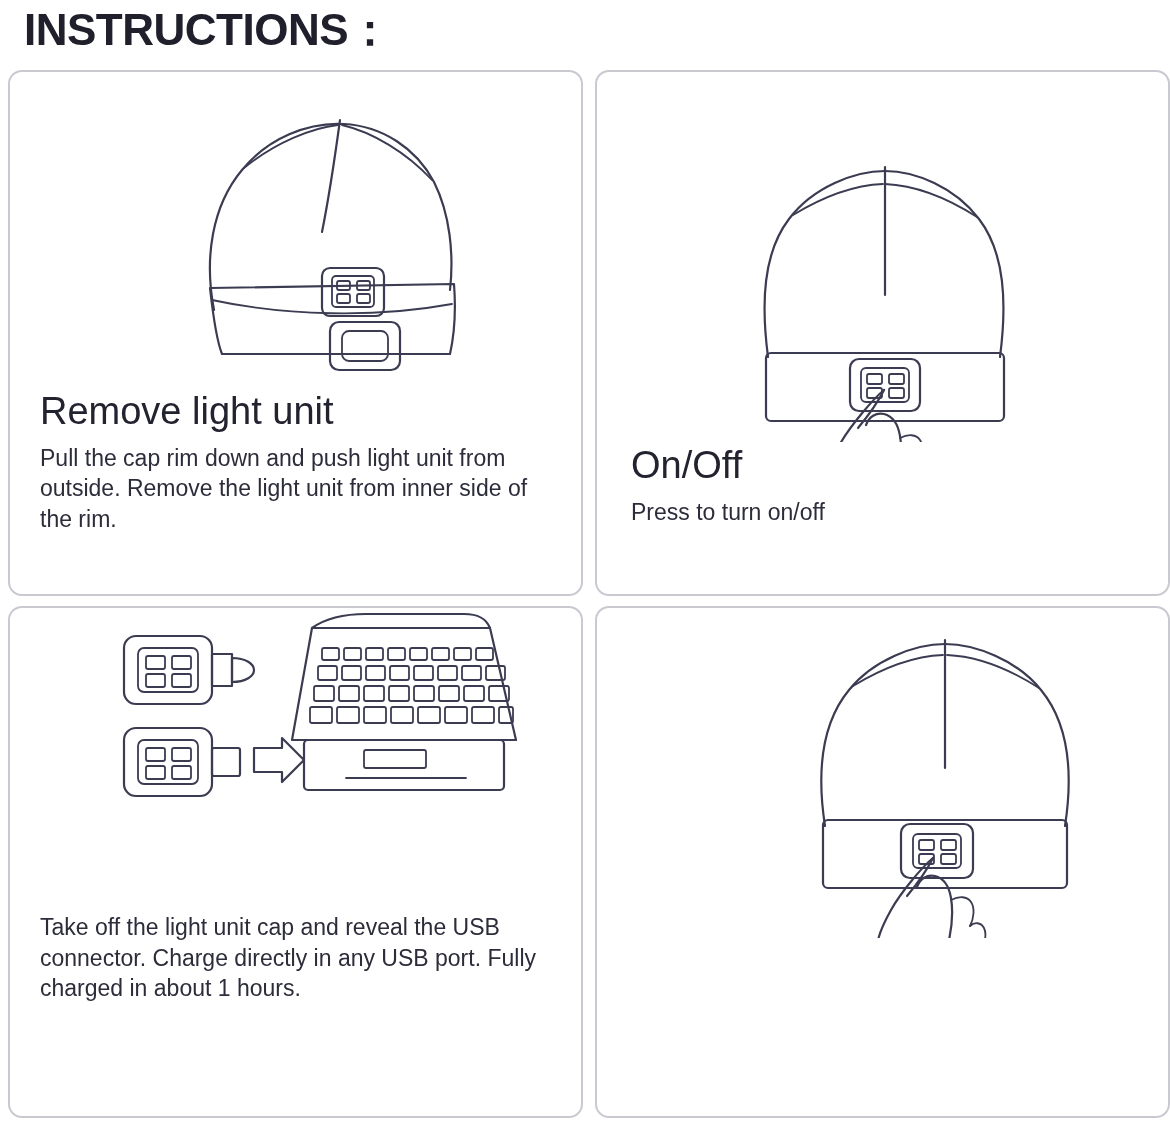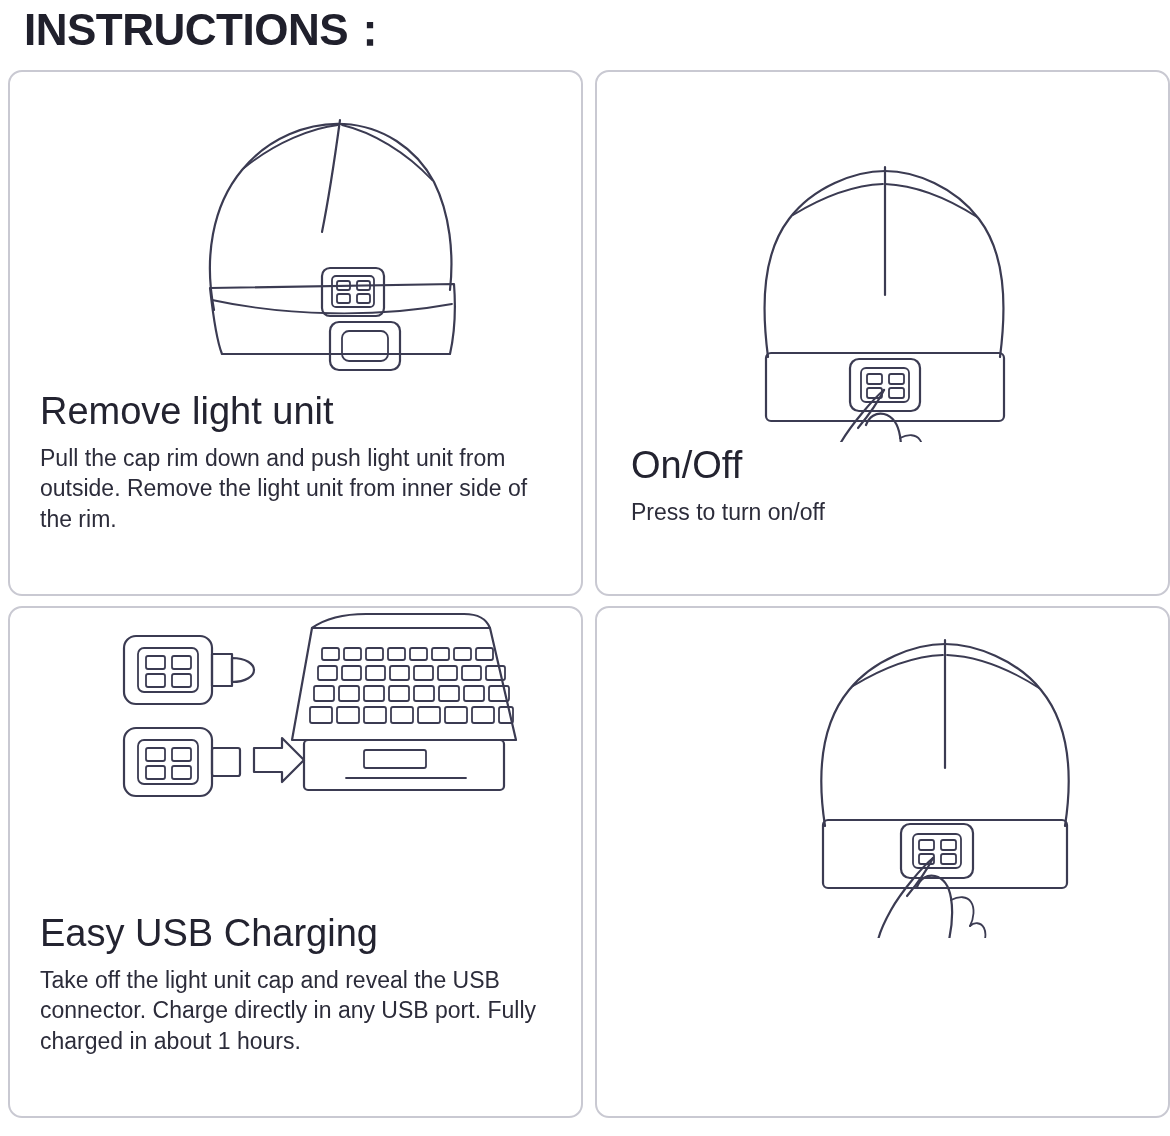--- a/index.html
+++ b/index.html
@@ -235,21 +235,20 @@
             <rect x="318" y="99" width="22" height="16" rx="2"></rect>
             <rect x="345" y="99" width="22" height="16" rx="2"></rect>
             <rect x="372" y="99" width="22" height="16" rx="2"></rect>
             <rect x="399" y="99" width="22" height="16" rx="2"></rect>
             <rect x="426" y="99" width="22" height="16" rx="2"></rect>
             <rect x="453" y="99" width="14" height="16" rx="2"></rect>
           </g>
         </svg>
       </div>
       <div class="txt">
-        <div class="heading">Easy USB Charging</div>
         <p class="body">Take off the light unit cap and reveal the USB connector. Charge directly in any USB port. Fully charged in about 1 hours.</p>
       </div>
     </div>
 
     <div class="card" id="card-modes">
       <div class="art">
         <svg width="460" height="330" viewBox="0 0 460 330" aria-hidden="true">
 
           <path class="stroke" d="M172 218 C164 166 168 116 196 82 C220 52 262 36 292 36 C322 36 364 52 388 82 C416 116 420 166 412 218"></path>
           <path class="stroke" d="M292 32 L292 160"></path>

